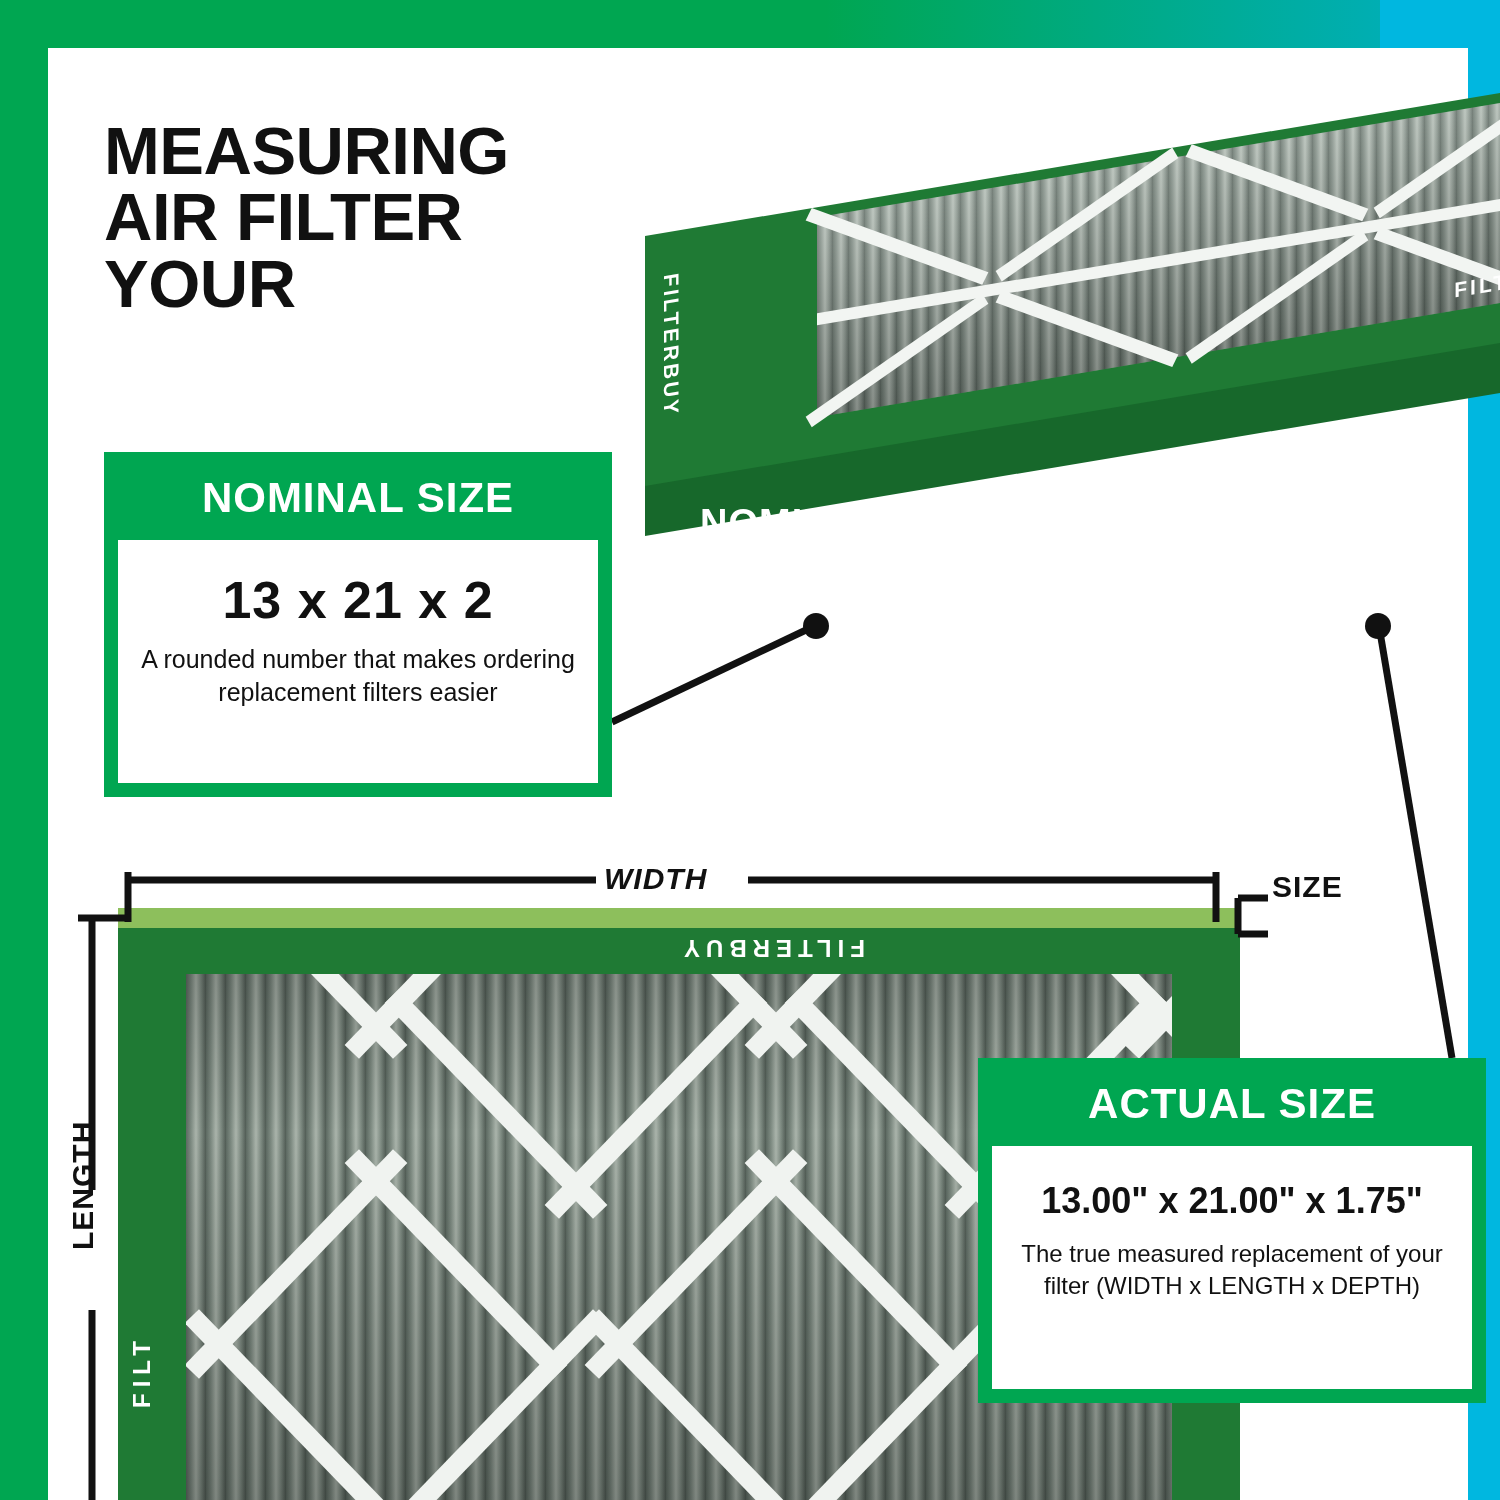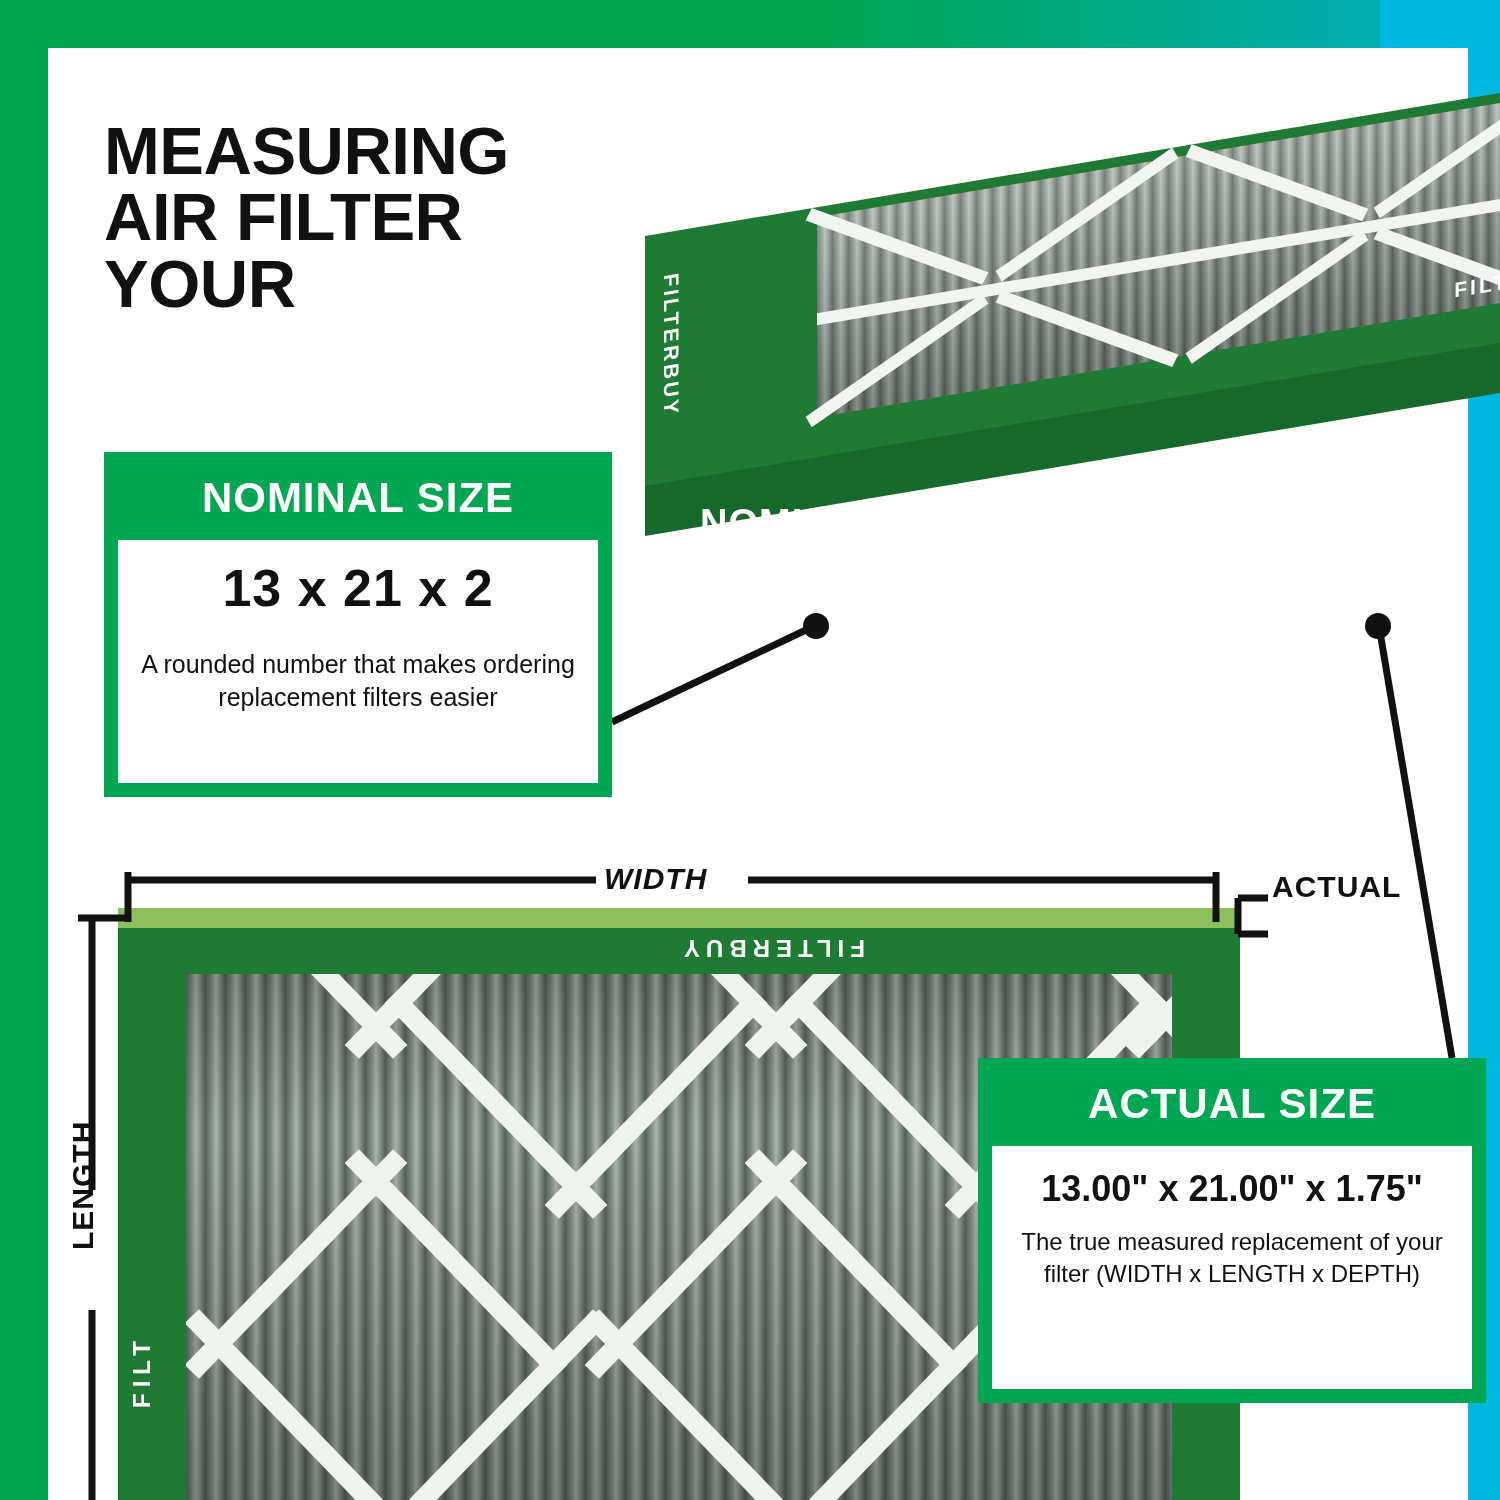--- a/index.html
+++ b/index.html
@@ -171,20 +171,21 @@
   }
   .card-body {
     background: #ffffff;
     margin: 0 14px 14px 14px;
     text-align: center;
     box-sizing: border-box;
   }
   .card-value {
     font-weight: bold;
     color: #111111;
+    margin-top: 12px;
   }
   .card-desc {
     color: #111111;
   }
 
   #card-nominal {
     left: 104px;
     top: 452px;
     width: 508px;
     height: 345px;
@@ -198,21 +199,21 @@
     height: 243px;
   }
   #card-nominal .card-value {
     font-size: 52px;
     line-height: 1.1;
     letter-spacing: 1px;
   }
   #card-nominal .card-desc {
     font-size: 25px;
     line-height: 1.32;
-    margin-top: 31px;
+    margin-top: 14px;
   }
 
   #card-actual {
     left: 978px;
     top: 1058px;
     width: 508px;
     height: 345px;
   }
   #card-actual .card-title {
     font-size: 42px;
@@ -432,21 +433,21 @@
     <line x1="1238" y1="898" x2="1268" y2="898" stroke="#111111" stroke-width="7"></line>
     <line x1="1238" y1="898" x2="1238" y2="934" stroke="#111111" stroke-width="7"></line>
     <line x1="1238" y1="934" x2="1268" y2="934" stroke="#111111" stroke-width="7"></line>
 
     <line x1="92" y1="918" x2="92" y2="1190" stroke="#111111" stroke-width="7"></line>
     <line x1="92" y1="1310" x2="92" y2="1500" stroke="#111111" stroke-width="7"></line>
     <line x1="78" y1="918" x2="128" y2="918" stroke="#111111" stroke-width="7"></line>
   </svg>
 
   <div class="dim-label" id="label-width">WIDTH</div>
-  <div class="dim-label" id="label-depth">ACTUAL</div>
+  <div class="dim-label" id="label-depth">SIZE</div>
   <div class="dim-label" id="label-length">LENGTH</div>
 
   <div class="card" id="card-nominal">
     <div class="card-title">NOMINAL SIZE</div>
     <div class="card-body">
       <div class="card-value">13 x 21 x 2</div>
       <div class="card-desc">A rounded number that makes ordering replacement filters easier</div>
     </div>
   </div>
 

